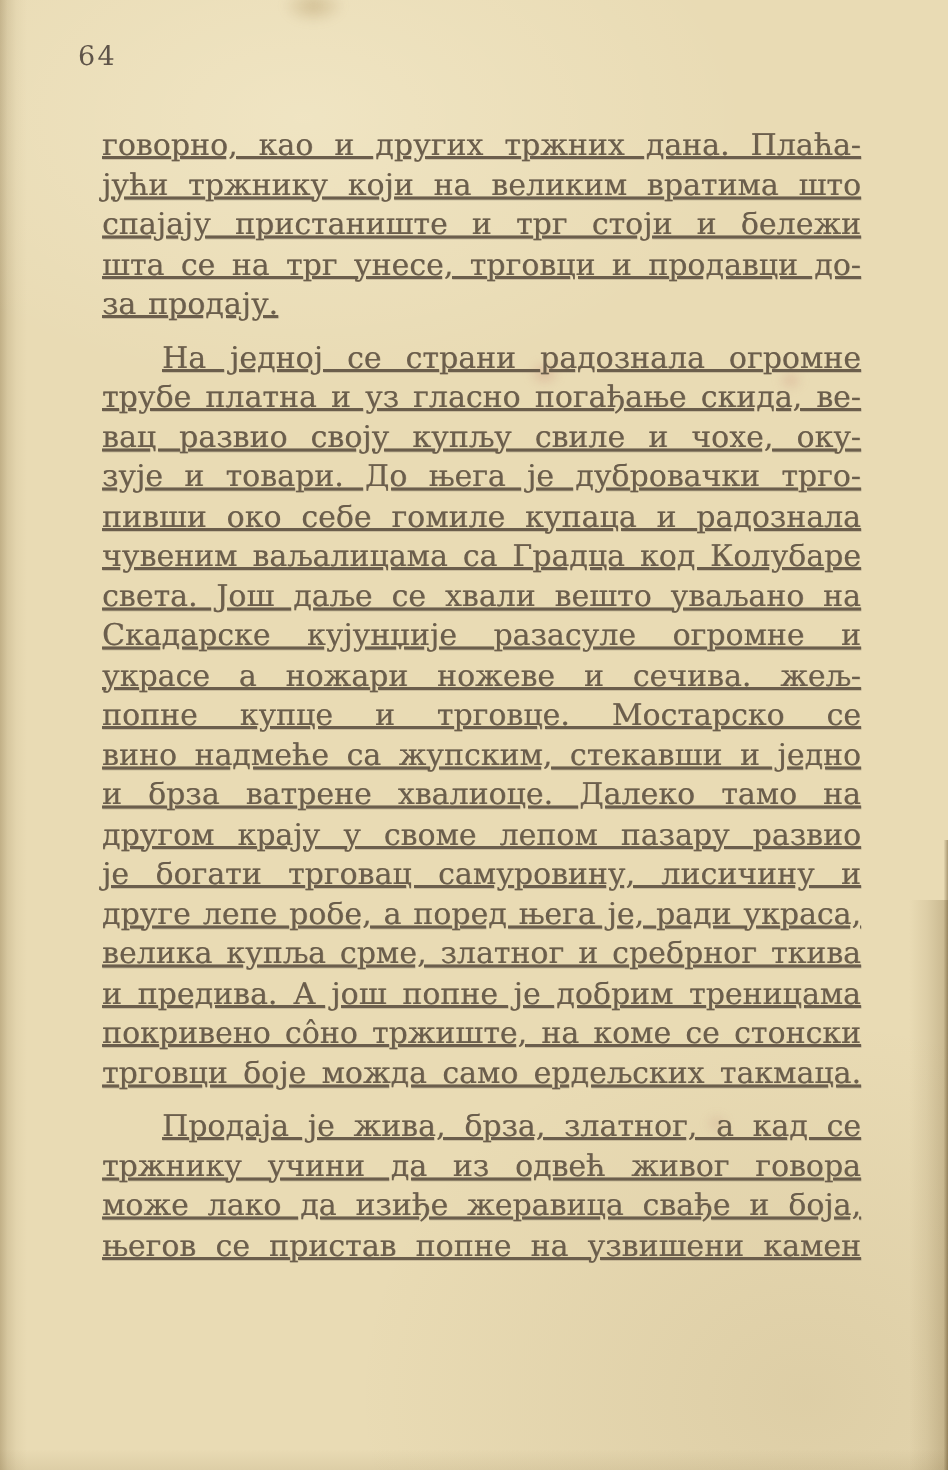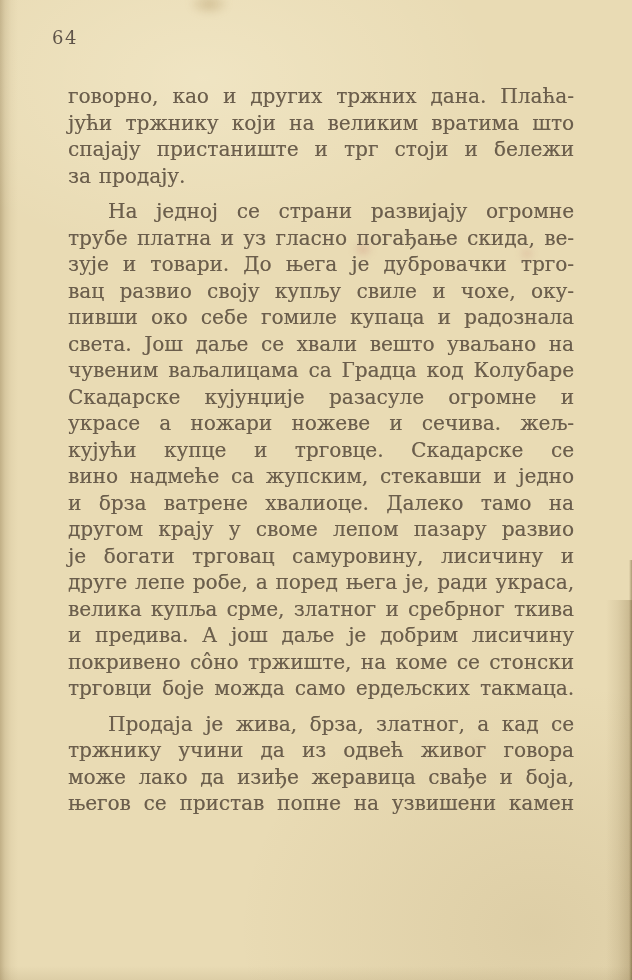--- a/index.html
+++ b/index.html
@@ -48,21 +48,21 @@
     position: absolute; left: 52px; top: 27px;
     font-size: 18px; color: #5f5449; letter-spacing: 1.5px;
   }
   .textblock {
     position: absolute; left: 68px; top: 83px; width: 506px;
     font-size: 20px; line-height: 26.5px;
     color: #6b5e4c;
     word-spacing: 1.5px;
     text-shadow: 0.3px 0.3px 0.4px rgba(107,94,76,0.55);
   }
-  .para { margin: 0 0 9px 0; }
+  .para { margin: 0 0 9px 0; text-decoration: underline; }
   .line { text-align: justify; text-align-last: justify; white-space: normal; }
   .line.nojust { text-align-last: left; }
   .line.indent { text-indent: 40px; }
 </style>
 </head>
 <body>
 
 <div class="page">
   <div class="edge-right"></div>
   <div class="edge-right-line"></div>
@@ -72,41 +72,42 @@
   <div class="stain stain-low"></div>
 
   <div class="pagenum">64</div>
 
   <div class="textblock">
 
     <div class="para">
       <div class="line">говорно, као и других тржних дана. Плаћа-</div>
       <div class="line">јући тржнику који на великим вратима што</div>
       <div class="line">спајају пристаниште и трг стоји и бележи</div>
+      <div class="line">шта се на трг унесе, трговци и продавци до-</div>
       <div class="line nojust">за продају.</div>
     </div>
 
     <div class="para">
-      <div class="line indent">На једној се страни развијају огромне</div>
+      <div class="line indent">На једној се страни радознала огромне</div>
       <div class="line">трубе платна и уз гласно погађање скида, ве-</div>
+      <div class="line">вац развио своју купљу свиле и чохе, оку-</div>
       <div class="line">зује и товари. До њега је дубровачки трго-</div>
-      <div class="line">вац развио своју купљу свиле и чохе, оку-</div>
       <div class="line">пивши око себе гомиле купаца и радознала</div>
+      <div class="line">чувеним ваљалицама са Градца код Колубаре</div>
       <div class="line">света. Још даље се хвали вешто уваљано на</div>
-      <div class="line">чувеним ваљалицама са Градца код Колубаре</div>
       <div class="line">Скадарске кујунџије разасуле огромне и</div>
       <div class="line">украсе а ножари ножеве и сечива. жељ-</div>
-      <div class="line">кујући купце и трговце. Скадарске се</div>
+      <div class="line">попне купце и трговце. Мостарско се</div>
       <div class="line">вино надмеће са жупским, стекавши и једно</div>
       <div class="line">и брза ватрене хвалиоце. Далеко тамо на</div>
       <div class="line">другом крају у своме лепом пазару развио</div>
       <div class="line">је богати трговац самуровину, лисичину и</div>
       <div class="line">друге лепе робе, а поред њега је, ради украса,</div>
       <div class="line">велика купља срме, златног и сребрног ткива</div>
-      <div class="line">и предива. А још даље је добрим лисичину</div>
+      <div class="line">и предива. А још попне је добрим треницама</div>
       <div class="line">покривено сôно тржиште, на коме се стонски</div>
       <div class="line">трговци боје можда само ердељских такмаца.</div>
     </div>
 
     <div class="para">
       <div class="line indent">Продаја је жива, брза, златног, а кад се</div>
       <div class="line">тржнику учини да из одвећ живог говора</div>
       <div class="line">може лако да изиђе жеравица свађе и боја,</div>
       <div class="line">његов се пристав попне на узвишени камен</div>
     </div>

